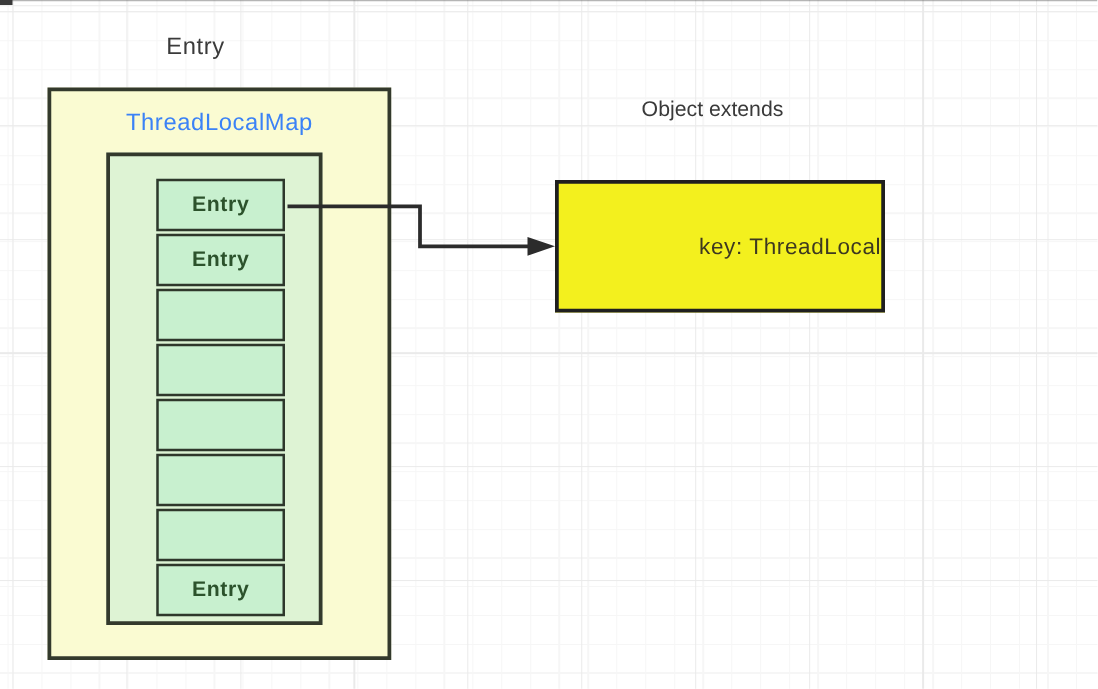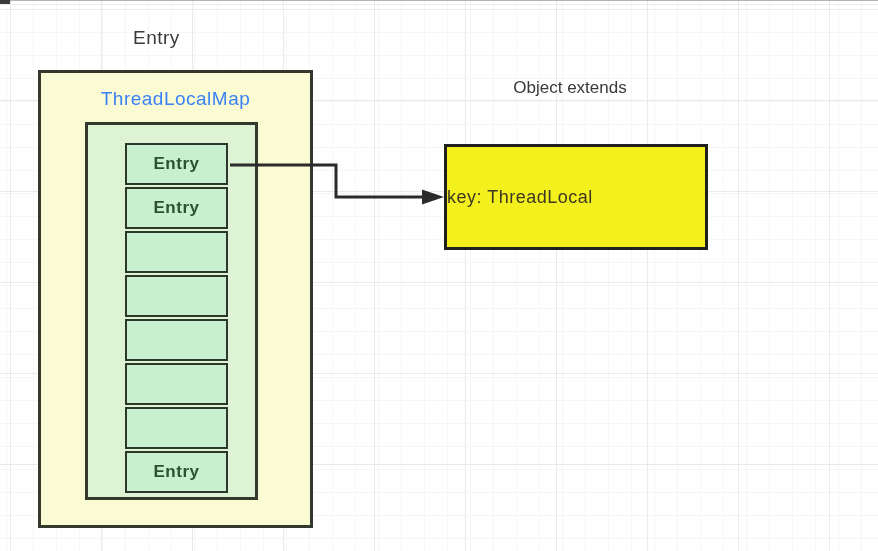--- a/index.html
+++ b/index.html
@@ -43,21 +43,21 @@
     font-size:17px;color:#2c522c;letter-spacing:.5px;font-weight:bold;
   }
 
   .note{
     left:402px;top:76px;width:336px;text-align:center;
     font-size:17px;line-height:24px;color:#3a3a3a;
   }
   .entry-box{
     left:444px;top:144px;width:264px;height:106px;
     background:#f3f01e;border:3px solid #1f1f1f;
-    display:flex;flex-direction:column;align-items:flex-start;justify-content:center;
+    display:flex;flex-direction:column;align-items:flex-end;justify-content:center;
     font-size:18px;line-height:25px;color:#3d3820;letter-spacing:.5px;
   }
   .arrow-svg{left:0;top:0;width:878px;height:551px;pointer-events:none;}
 </style>
 </head>
 <body>
 
 <div class="abs top-edge"></div>
 <div class="abs corner-mark"></div>
 

